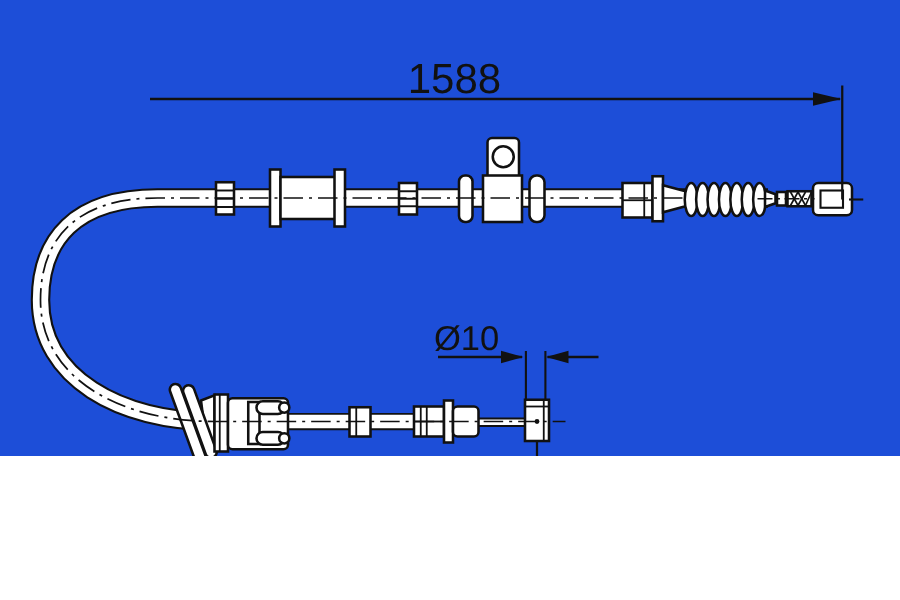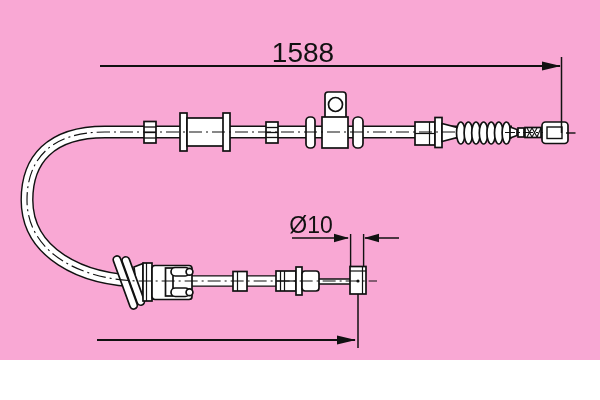--- a/index.html
+++ b/index.html
@@ -1,17 +1,17 @@
 <!DOCTYPE html>
 <html><head>
 <meta charset="utf-8">
 <style>
   html,body { margin:0; padding:0; background:#ffffff; }
   .stage {
-    position:relative; width:600px; height:360px; background:#f9a8d4;
+    position:relative; width:600px; height:304px; background:#1d4ed8;
     font-family:"Liberation Sans", sans-serif; overflow:hidden;
   }
   svg { display:block; }
   svg text {
     font-family:"Liberation Sans", sans-serif;
     fill:#111111;
   }
   .dim-text-big { font-size:28px; }
   .dim-text-med { font-size:23px; }
 </style>

